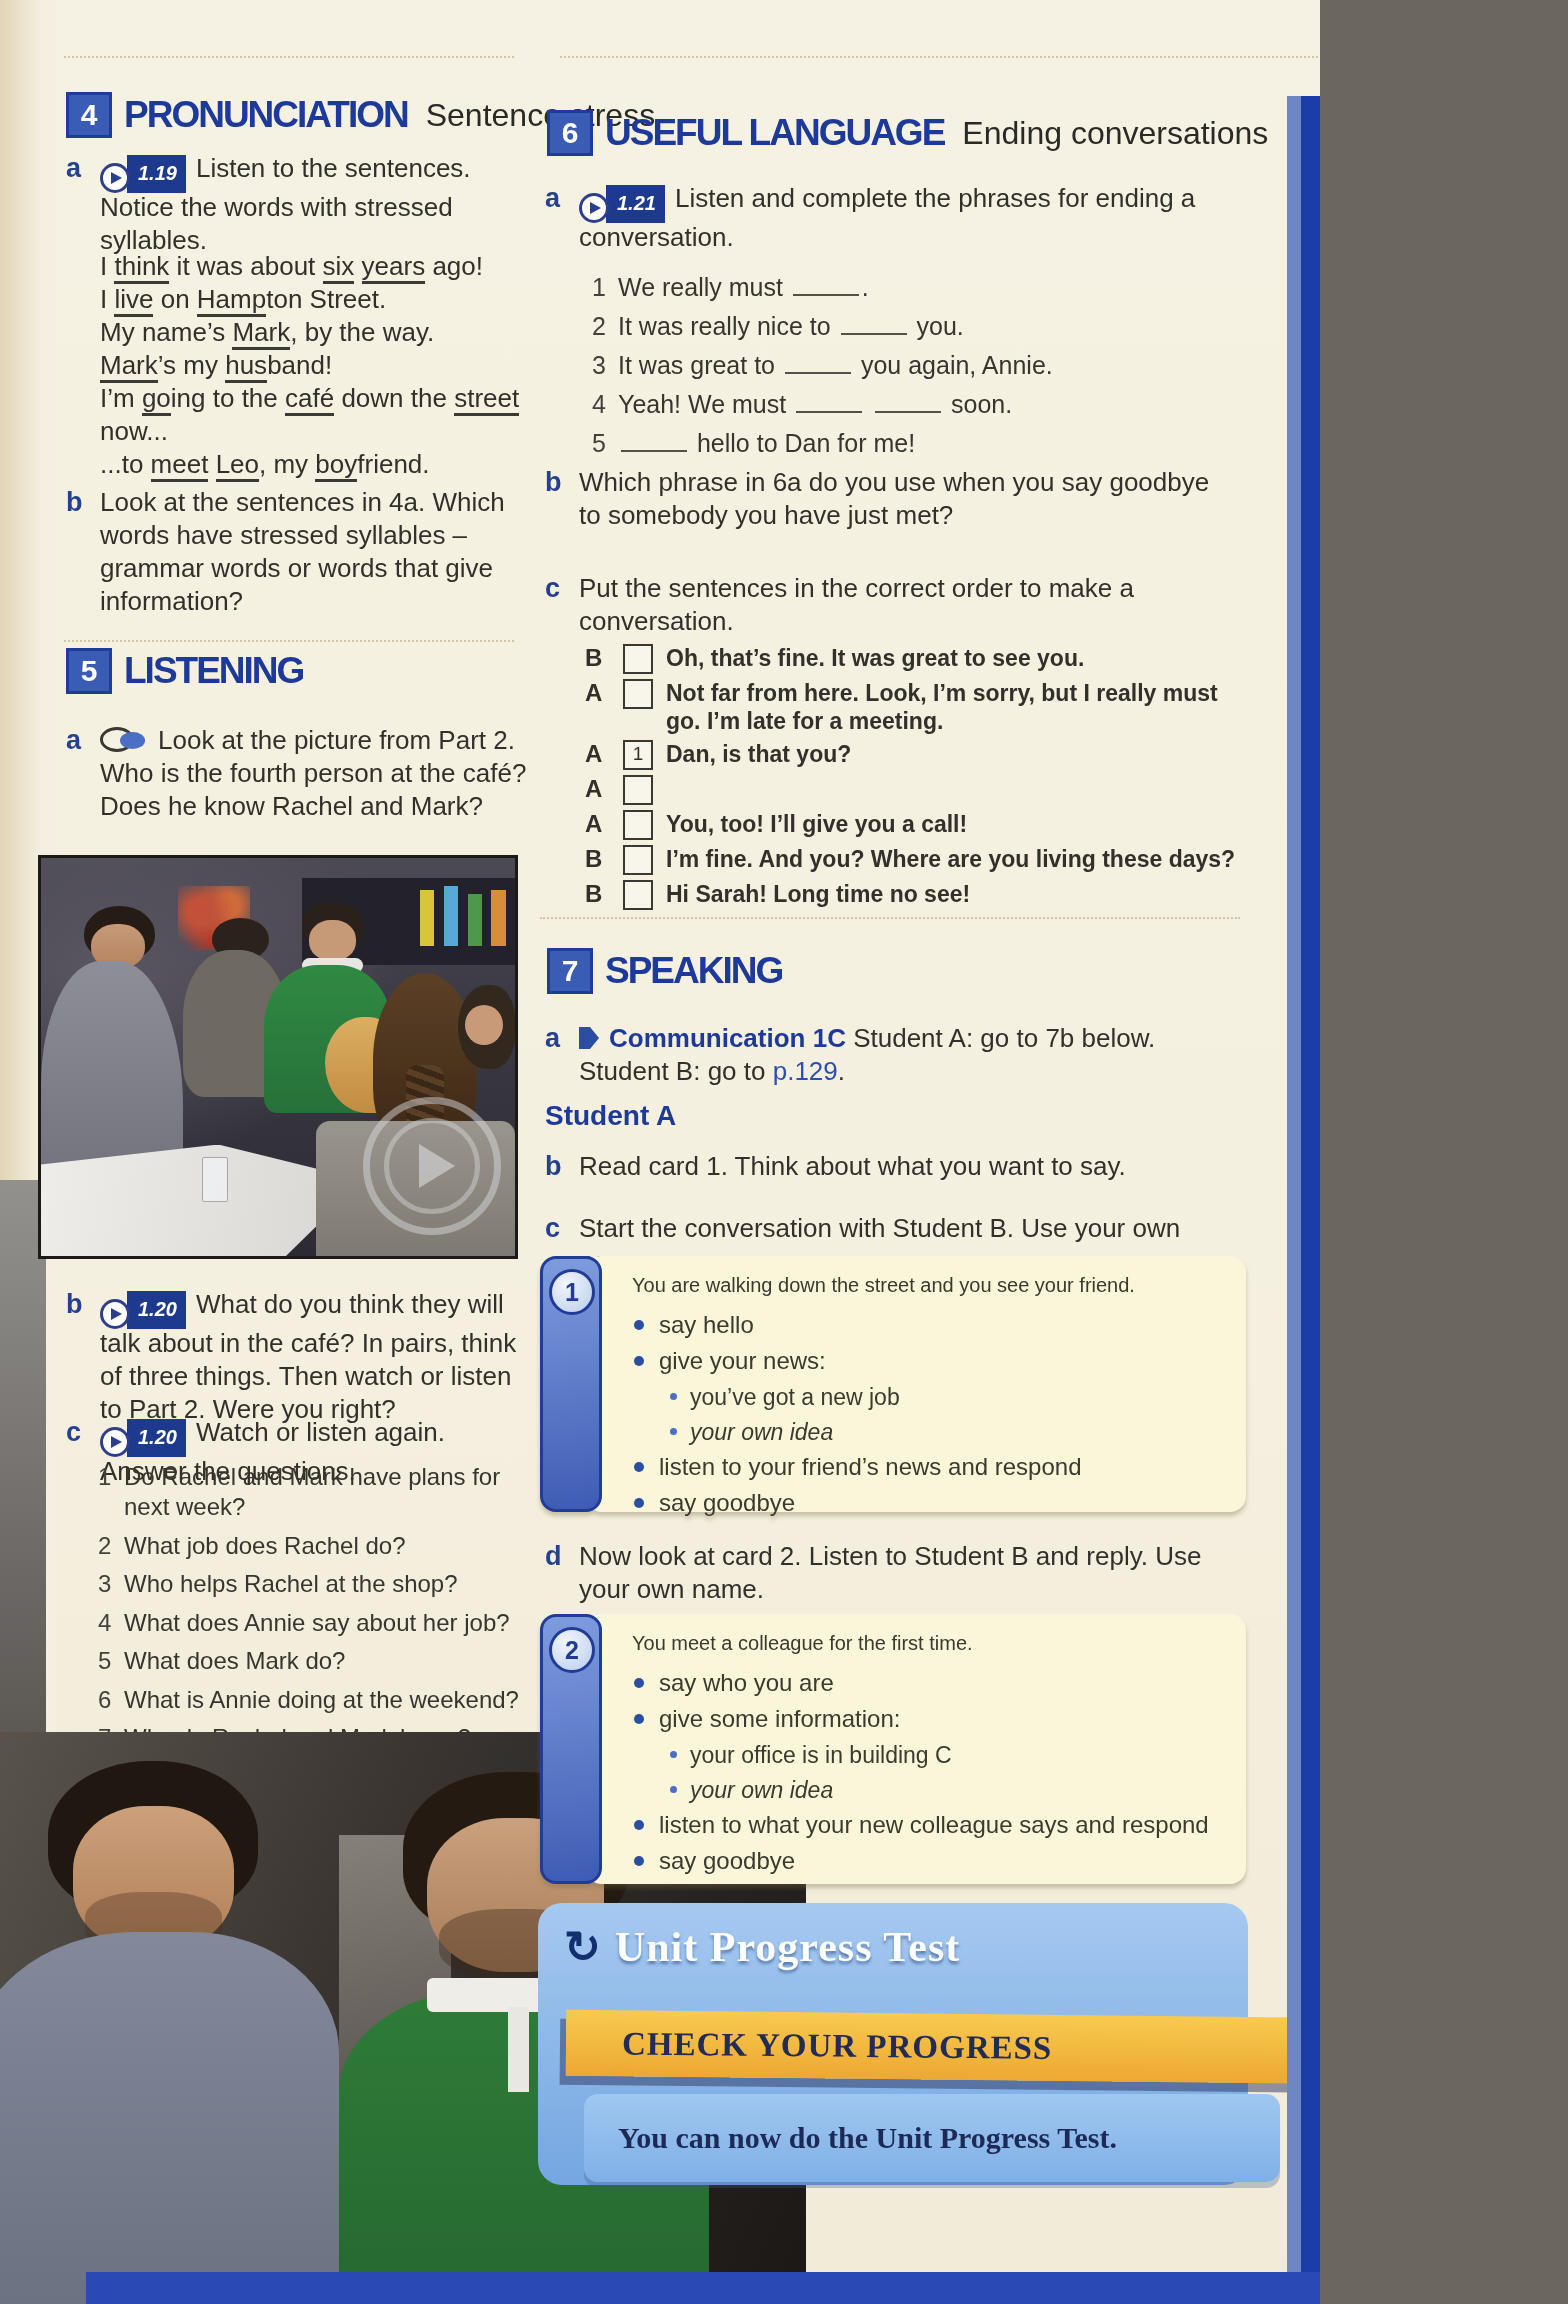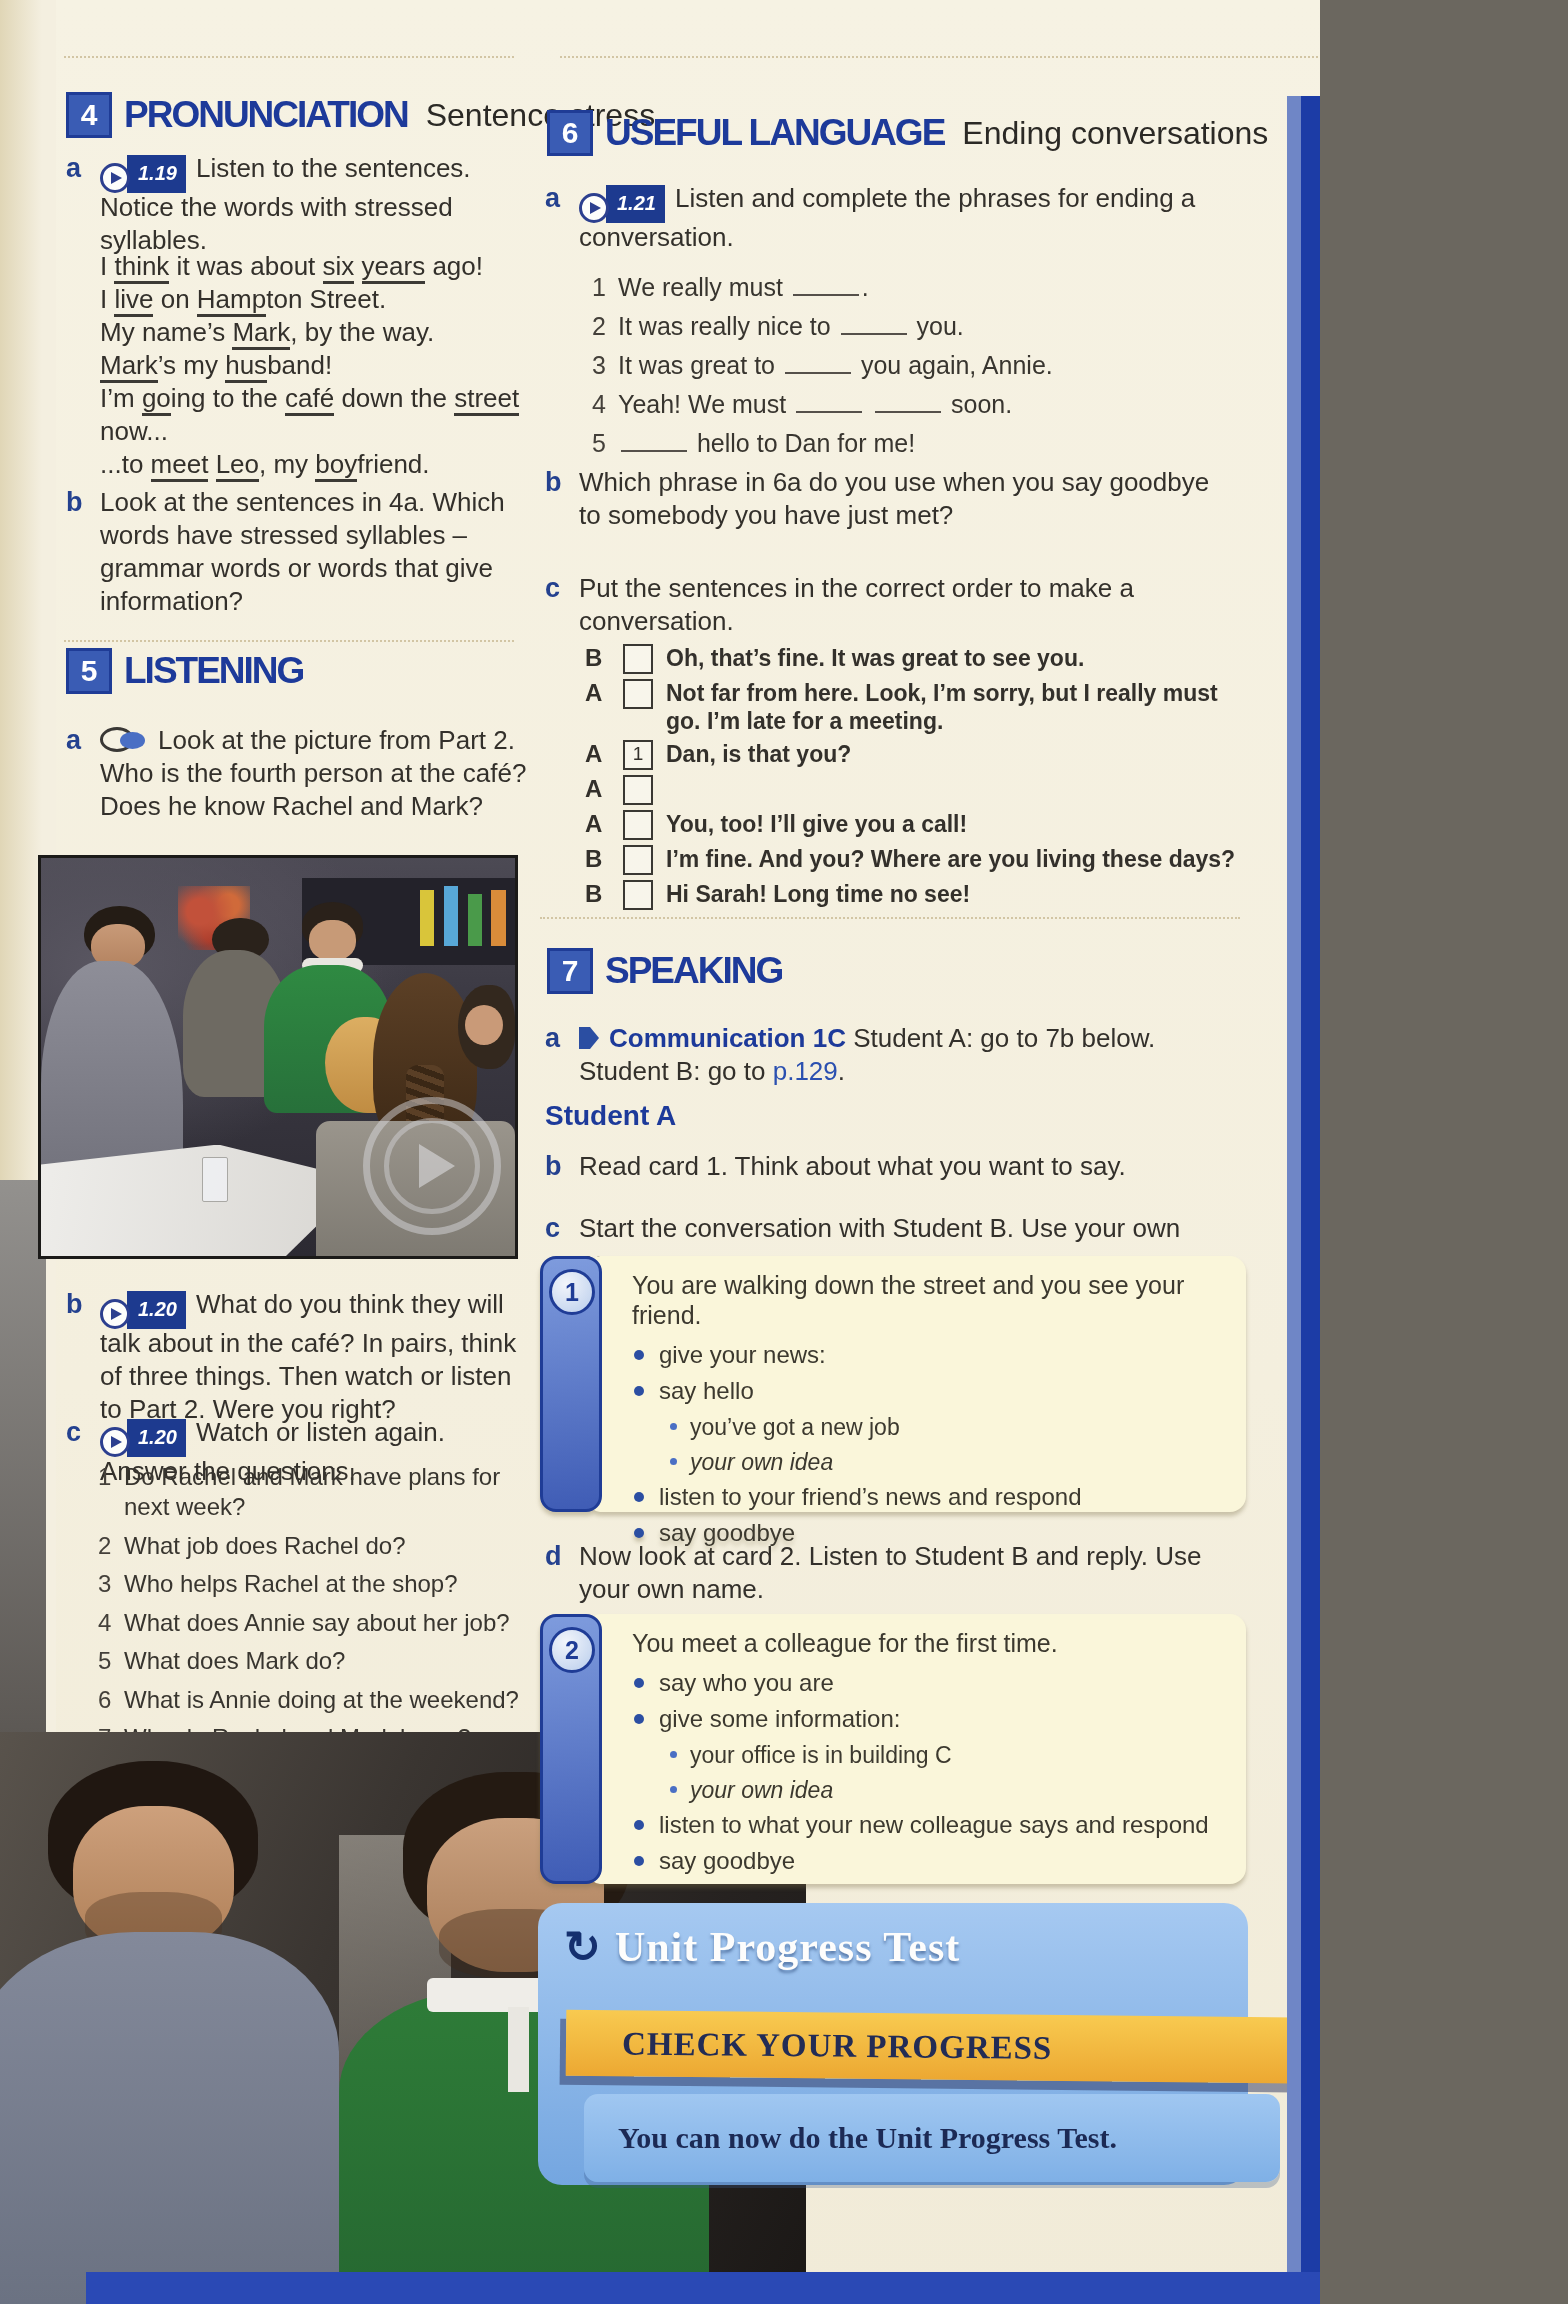--- a/index.html
+++ b/index.html
@@ -57,21 +57,21 @@
   .lnk{color:#2b50b0;}
   .sahead{font-weight:bold;color:#1d3a9a;font-size:28px;}
   
   .card{display:flex;z-index:3;filter:drop-shadow(0 4px 2px rgba(120,108,70,.35));}
   .tab{width:56px;flex:none;border-radius:16px;background:linear-gradient(175deg,#7e9bdd,#3f5cb5);
        border:3px solid #1f3c96;margin-right:-12px;position:relative;z-index:1;}
   .numc{position:absolute;left:6px;top:10px;width:40px;height:40px;border-radius:50%;
         background:radial-gradient(circle at 35% 30%,#f2f5fb,#b9cdec);border:3px solid #1f3c96;
         color:#1f3c96;font-weight:bold;font-size:25px;display:flex;align-items:center;justify-content:center;}
   .cbody{flex:1;background:#faf6da;border-radius:10px 16px 16px 10px;padding:14px 22px 10px 42px;z-index:0;}
-  .cintro{font-size:25px;color:#3c392f;margin-bottom:10px;line-height:30px;}
+  .cintro{font-size:20px;color:#3c392f;margin-bottom:10px;line-height:30px;}
   .cb{display:flex;align-items:flex-start;margin-bottom:6px;font-size:24px;line-height:30px;color:#3c392f;}
   .cb.l2{margin-left:36px;font-size:23px;margin-bottom:5px;}
   .dot1{width:10px;height:10px;border-radius:50%;background:#2b4ea2;margin:10px 15px 0 2px;flex:none;}
   .dot2{width:7px;height:7px;border-radius:50%;background:#4a6fc4;margin:11px 13px 0 2px;flex:none;}
   
   .upt{left:538px;top:1903px;width:710px;height:282px;border-radius:24px;z-index:3;
        background:linear-gradient(180deg,#a6c9f1,#74a6e0);}
   .upt-head{display:flex;align-items:center;gap:14px;margin:20px 0 0 26px;}
   .upt-icon{font-size:44px;line-height:46px;font-weight:bold;color:#142f6e;}
   .upt-title{font-family:"Liberation Serif",serif;font-weight:700;font-size:42px;color:#fdfdfc;
@@ -356,25 +356,25 @@
 
   <div class="abs card" style="left:540px;top:1256px;width:706px;height:256px">
     <div class="tab">
       <div class="numc">1</div>
     </div>
     <div class="cbody">
       <div class="cintro">You are walking down the street and you see your friend.</div>
       <div id="card1-bullets">
           <div class="cb">
             <span class="dot1"></span>
+            <span>say hello</span>
+          </div>
+          <div class="cb">
+            <span class="dot1"></span>
             <span>give your news:</span>
-          </div>
-          <div class="cb">
-            <span class="dot1"></span>
-            <span>say hello</span>
           </div>
           <div class="cb l2">
             <span class="dot2"></span>
             <span>you’ve got a new job</span>
           </div>
           <div class="cb l2">
             <span class="dot2"></span>
             <span class="it">your own idea</span>
           </div>
           <div class="cb">

